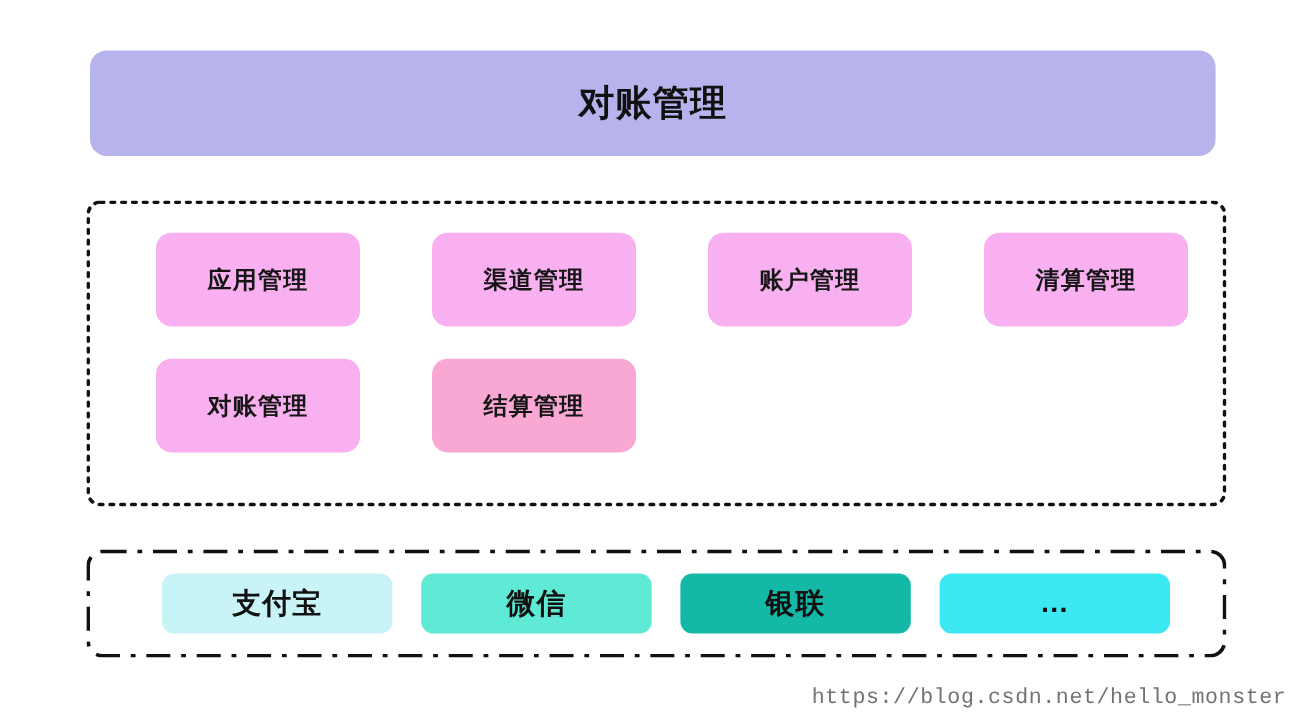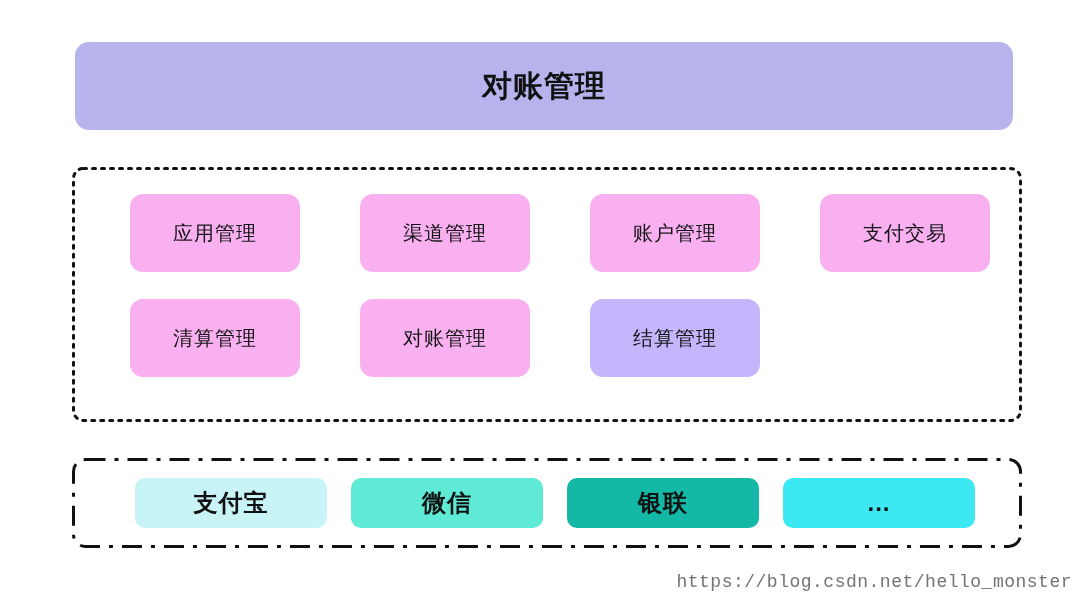--- a/index.html
+++ b/index.html
@@ -34,21 +34,21 @@
     padding: 27px 0 0 38px;
     display: grid;
     grid-template-columns: repeat(4, 190px);
     grid-auto-rows: 78px;
     column-gap: 40px;
     row-gap: 27px;
   }
   .module-box {
     border-radius: 13px;
     display: flex; align-items: center; justify-content: center;
-    font-size: 20px; font-weight: normal; color: #151515;
+    font-size: 20px; font-weight: bold; color: #151515;
     letter-spacing: 1px;
     margin-left: 20px;
   }
 
   .channels-wrap {
     position: absolute;
     left: 72px; top: 458px;
     width: 950px; height: 90px;
   }
   .channels-border { position: absolute; left: 0; top: 0; }
@@ -83,24 +83,23 @@
   <div class="banner" style="background-color: rgb(183, 179, 237);">对账管理</div>
 
   <div class="modules-wrap">
     <svg class="modules-border" width="950" height="255" viewBox="0 0 950 255">
       <rect x="1.5" y="1.5" width="947" height="252" rx="10" fill="none" stroke="#111111" stroke-width="3" stroke-dasharray="3 6" stroke-linecap="round"></rect>
     </svg>
     <div class="modules-grid">
       <div class="module-box" style="background-color: rgb(248, 176, 240);">应用管理</div>
       <div class="module-box" style="background-color: rgb(248, 176, 240);">渠道管理</div>
       <div class="module-box" style="background-color: rgb(248, 176, 240);">账户管理</div>
-      <div class="module-box" style="background-color: rgb(248, 176, 240);">支付交易</div>
       <div class="module-box" style="background-color: rgb(248, 176, 240);">清算管理</div>
       <div class="module-box" style="background-color: rgb(248, 176, 240);">对账管理</div>
-      <div class="module-box" style="background-color: #c4b5fd; text-align: center;">结算管理</div>
+      <div class="module-box" style="background-color: #f9a8d4; text-align: center;">结算管理</div>
     </div>
   </div>
 
   <div class="channels-wrap">
     <svg class="channels-border" width="950" height="90" viewBox="0 0 950 90">
       <rect x="1.5" y="1.5" width="947" height="87" rx="12" fill="none" stroke="#111111" stroke-width="3" stroke-dasharray="20 9 4 9"></rect>
     </svg>
     <div class="channels-row">
       <div class="channel-box" style="background-color: rgb(200, 244, 248);">支付宝</div>
       <div class="channel-box" style="background-color: #5eead4;">微信</div>

